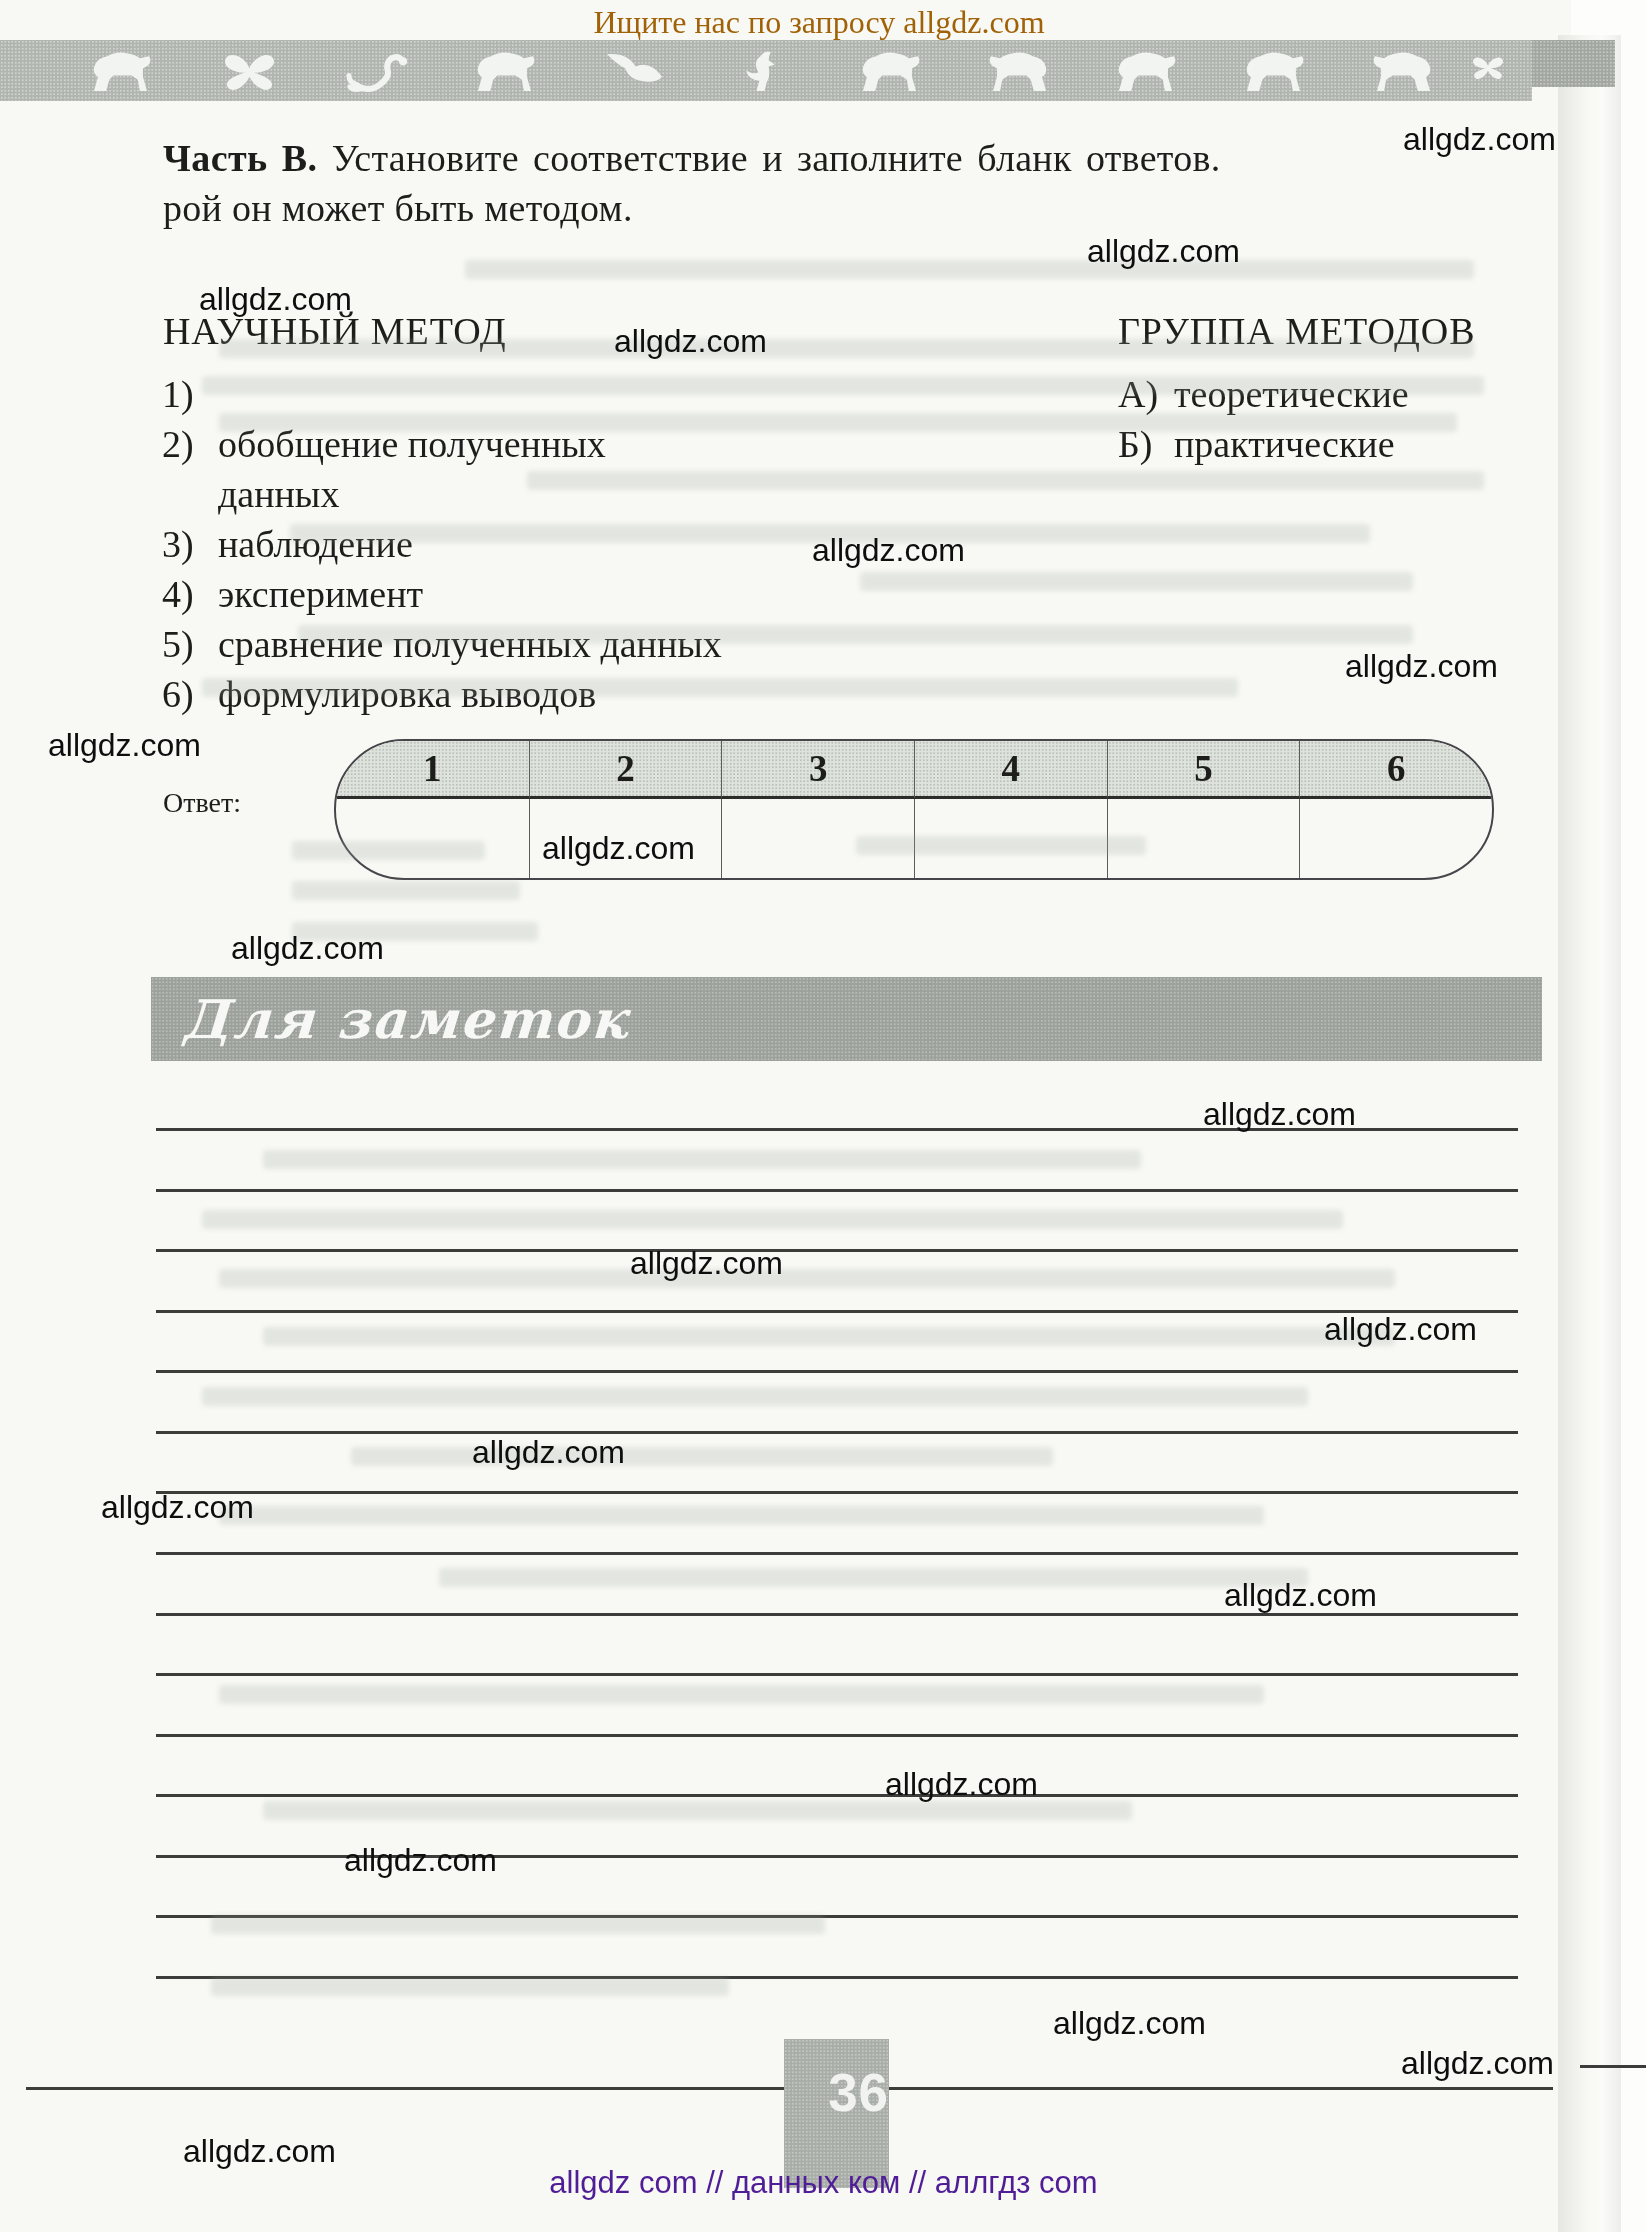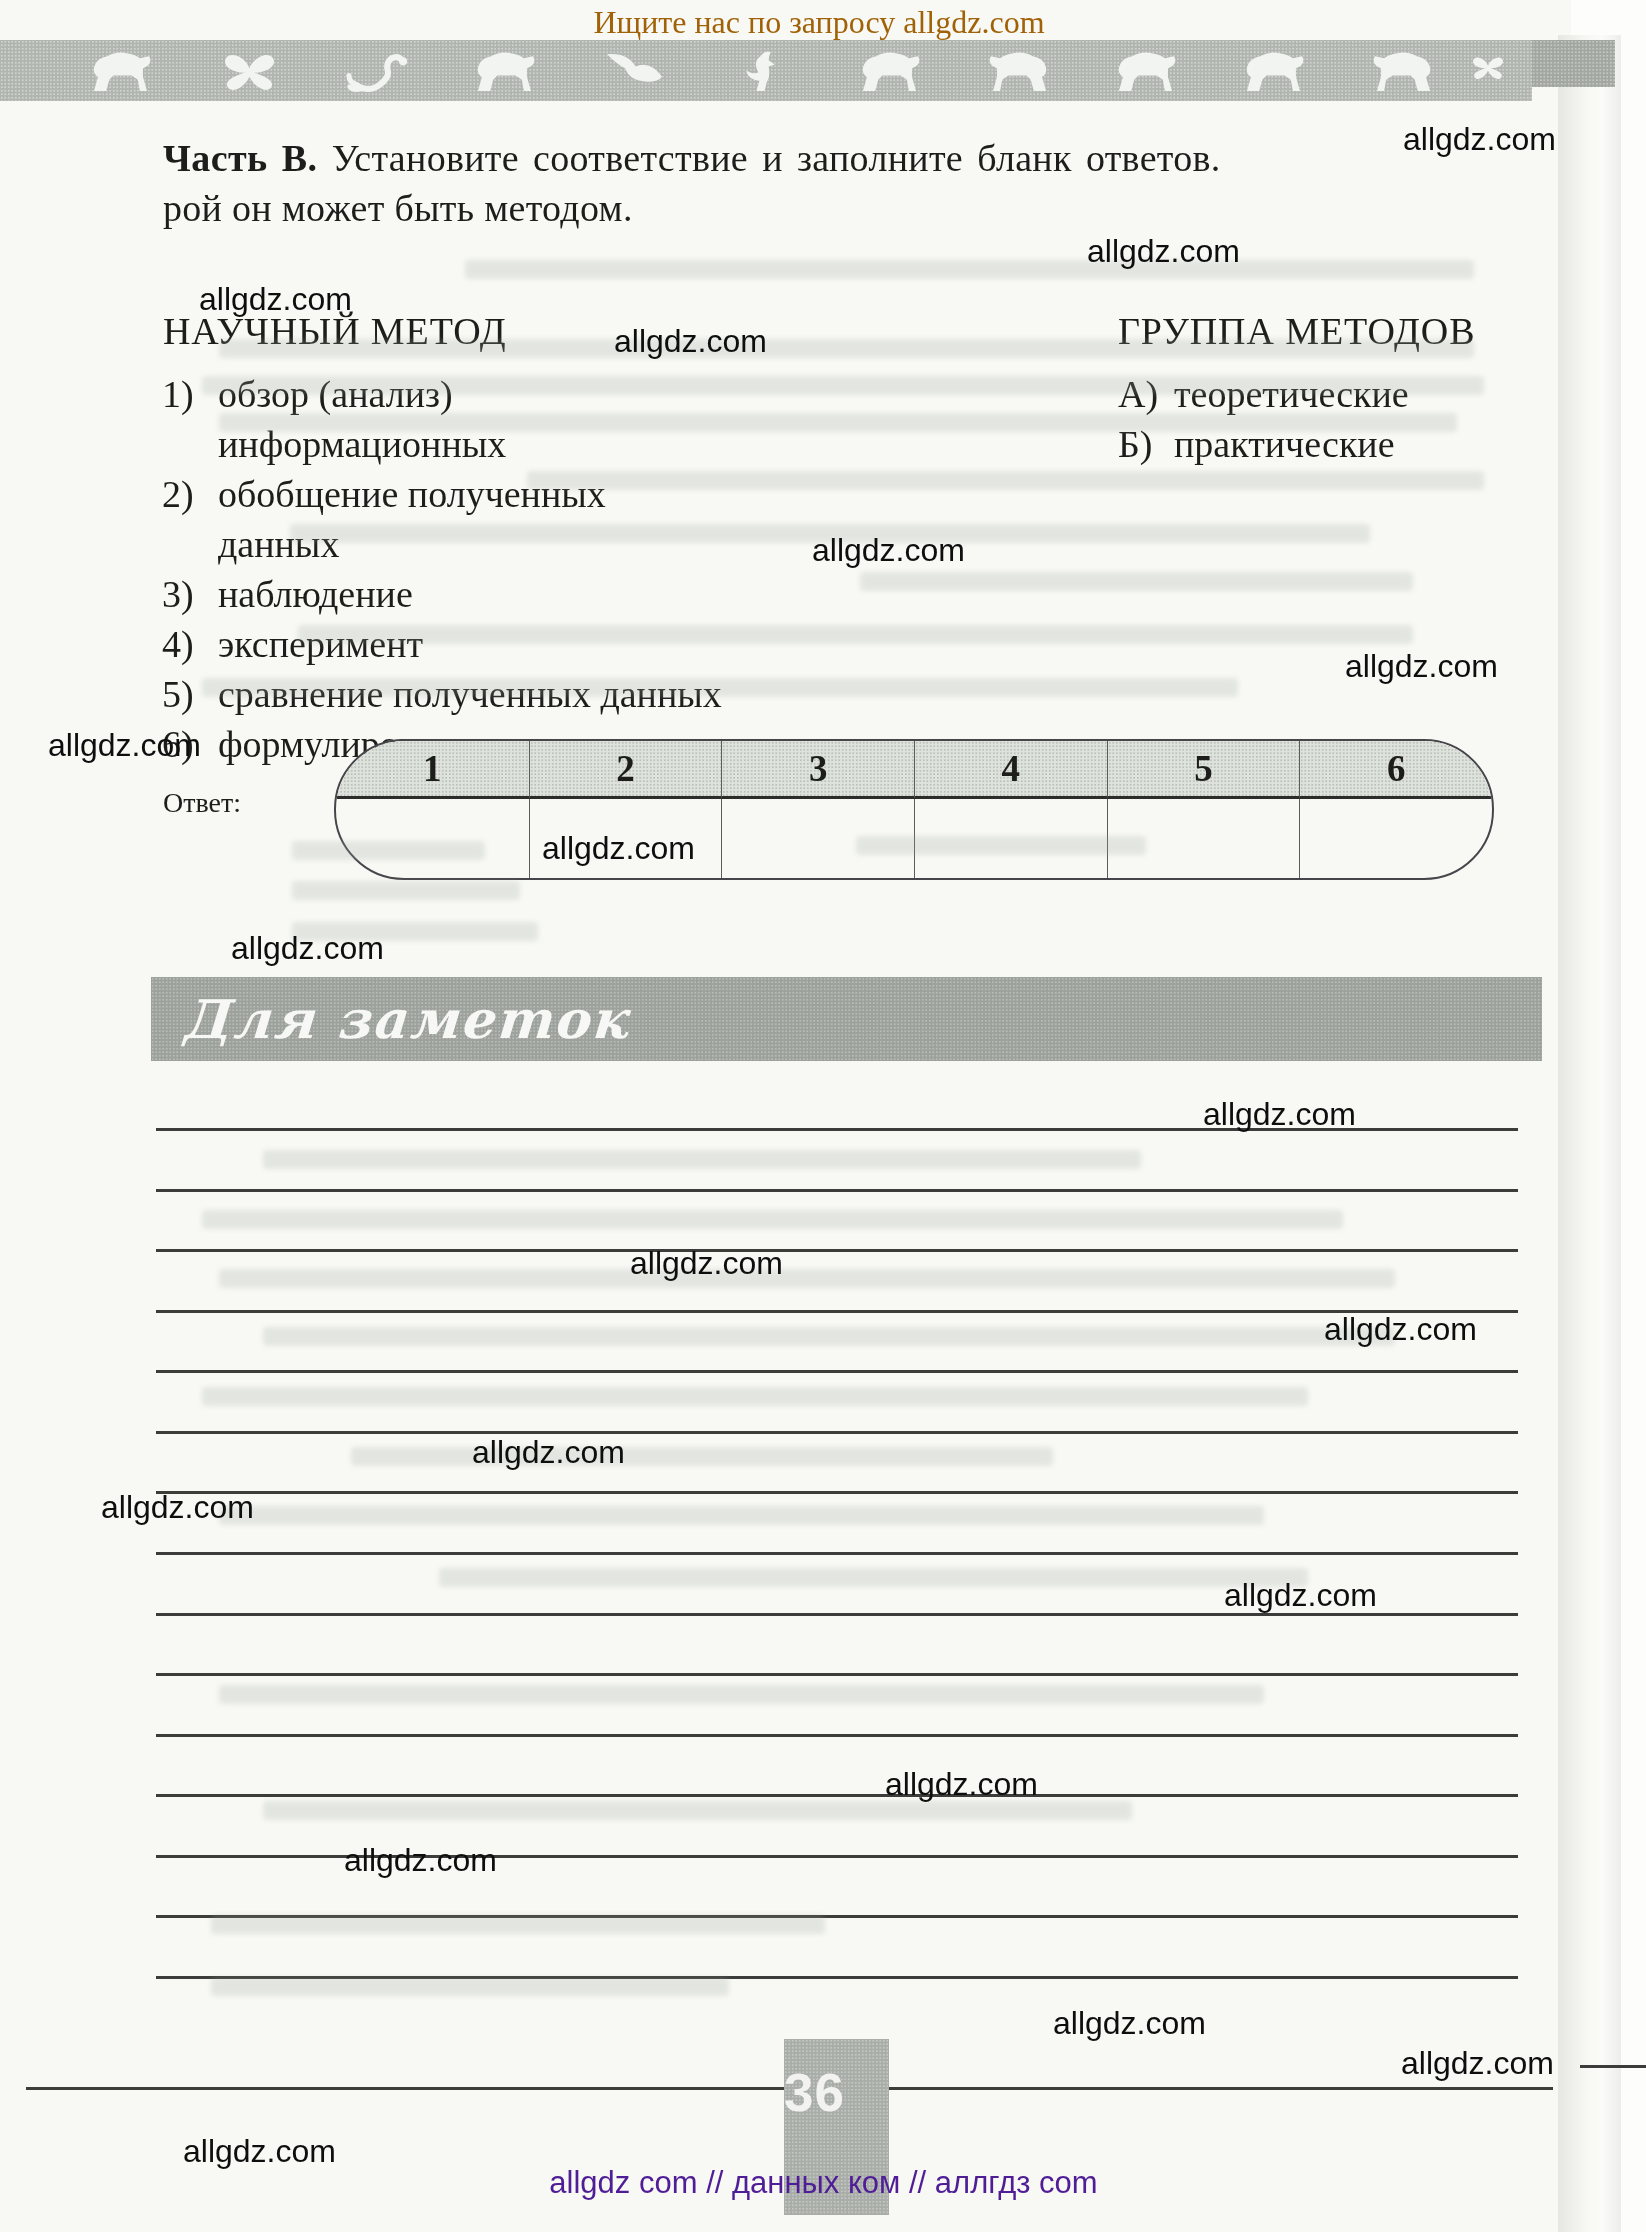--- a/index.html
+++ b/index.html
@@ -61,23 +61,23 @@
   
   .notes-banner{position:absolute;left:151px;top:977px;width:1391px;height:84px;background:#9ca19b;
     background-image:radial-gradient(rgba(255,255,255,.28) 0.9px,transparent 1.1px);background-size:3.5px 3.5px;
     display:flex;align-items:center;}
   .notes-banner span{font-family:"DejaVu Serif",serif;font-style:italic;font-weight:600;
     color:#f7f8f6;font-size:53px;padding-left:35px;letter-spacing:1.8px;transform:skewX(-6deg);}
 
   .nline{position:absolute;height:2.6px;background:#3c3c3a;}
 
   
-  .page-tab{position:absolute;left:784px;top:2039px;width:105px;height:176px;background:#a9ada8;
+  .page-tab{position:absolute;left:784px;top:2039px;width:105px;height:149px;background:#a9ada8;
     background-image:radial-gradient(rgba(255,255,255,.3) 0.9px,transparent 1.1px);background-size:3.5px 3.5px;
-    text-align:left;}
+    text-align:right;}
   .page-tab span{display:inline-block;margin-top:23px;
     font-family:"Liberation Sans","DejaVu Sans",sans-serif;font-weight:700;
     font-size:53px;color:#f2f3f1;letter-spacing:0.9px;}
 
   .bottom-promo{position:absolute;top:2165px;left:50%;transform:translateX(-50%);
     font-family:"Liberation Sans","DejaVu Sans",sans-serif;
     font-size:31px;color:#4f1d96;white-space:nowrap;}
 
   .wm{position:absolute;font-family:"Liberation Sans","DejaVu Sans",sans-serif;
     font-size:32px;color:#0e0e0e;white-space:nowrap;z-index:9;}
@@ -162,21 +162,20 @@
   <div>рой он может быть методом.</div>
 </div>
 
 <div class="col-header hdr-left">НАУЧНЫЙ МЕТОД</div>
 <div class="col-header hdr-right">ГРУППА МЕТОДОВ</div>
 
 <div class="methods" id="methods">
     <div class="m-item">
       <div class="m-num">1)</div>
       <div>
-        <div>обзор (анализ) информационных</div>
       </div>
     </div>
     <div class="m-item">
       <div class="m-num">2)</div>
       <div>
         <div>обобщение полученных данных</div>
       </div>
     </div>
     <div class="m-item">
       <div class="m-num">3)</div>

